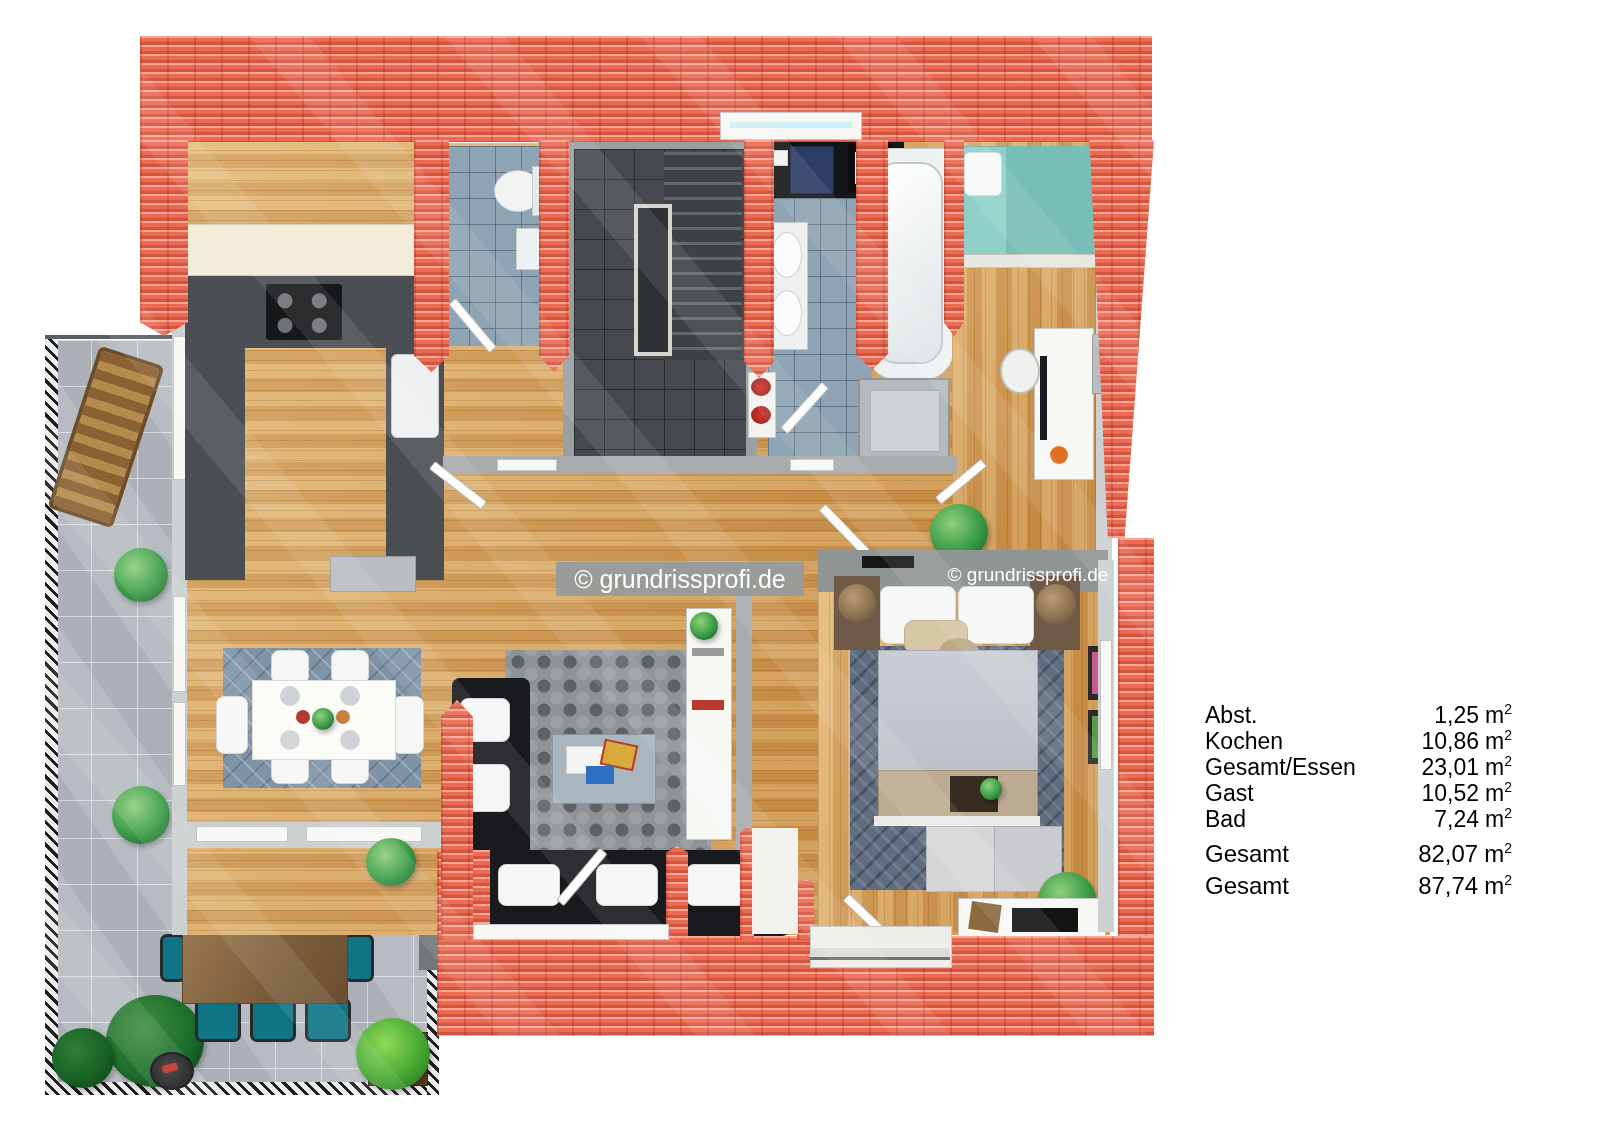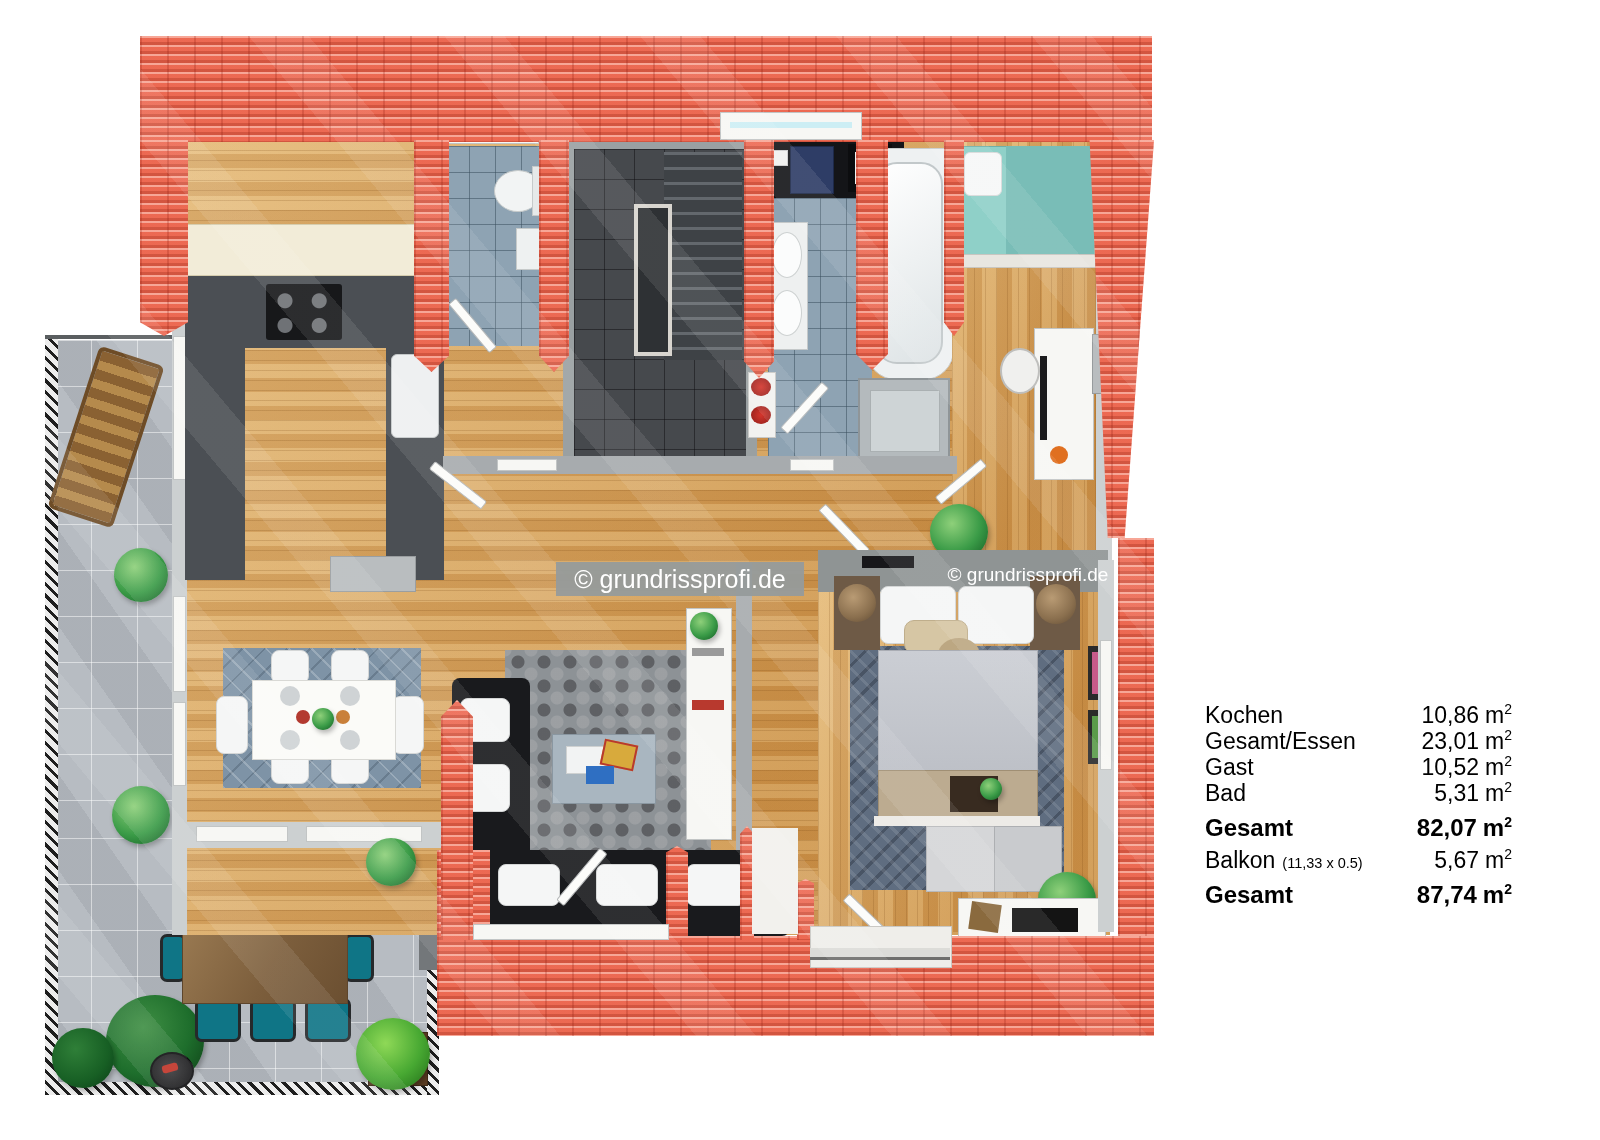--- a/index.html
+++ b/index.html
@@ -57,21 +57,21 @@
   
   .brand{color:#fff;font-weight:bold;font-size:62px;letter-spacing:-1px;white-space:nowrap;}
   .wmband{background:rgba(150,155,155,.95);color:#fff;display:flex;align-items:center;justify-content:center;white-space:nowrap;}
   
   .areas{position:absolute;left:1205px;top:702px;width:307px;color:#000;}
   .arow{display:flex;justify-content:space-between;align-items:baseline;font-size:23px;line-height:26px;}
   .arow .anote{font-size:14.5px;margin-left:7px;}
   .arow .aval{white-space:nowrap;}
   .arow sup{font-size:14px;line-height:0;}
   .arow .unit{margin-left:6px;}
-  .tot{font-weight:bold;font-size:24px;margin-top:9px;}
+  .tot{font-weight:normal;font-size:24px;margin-top:9px;}
   .mt{margin-top:6px;}
   .streaks{background:repeating-linear-gradient(50deg,rgba(255,255,255,.09) 0 46px,rgba(0,0,0,0) 46px 150px);pointer-events:none;}
 </style>
 </head>
 <body>
 
 <div class="a" style="left:0;top:0;width:1600px;height:1140px;">
 
   <div class="a terr" style="left:45px;top:340px;width:130px;height:755px;"></div>
   <div class="a terr" style="left:45px;top:838px;width:392px;height:257px;"></div>
@@ -267,40 +267,40 @@
   <div class="a wmband" style="left:556px;top:562px;width:248px;height:34px;font-size:25px;">
       <span>© grundrissprofi.de</span>
     </div>
   <div class="a wmband" style="left:946px;top:560px;width:164px;height:30px;font-size:19px;background:rgba(143,148,148,.0);">
       <span>© grundrissprofi.de</span>
     </div>
 </div>
 
 <div class="areas">
   <div class="arow">
+      <span class="albl"><span>Abst.</span></span>
+      <span class="aval"><span>1,25</span><span class="unit"><span>m</span><sup>2</sup></span></span>
+    </div>
+  <div class="arow">
       <span class="albl"><span>Kochen</span></span>
       <span class="aval"><span>10,86</span><span class="unit"><span>m</span><sup>2</sup></span></span>
     </div>
   <div class="arow">
       <span class="albl"><span>Gesamt/Essen</span></span>
       <span class="aval"><span>23,01</span><span class="unit"><span>m</span><sup>2</sup></span></span>
     </div>
   <div class="arow">
       <span class="albl"><span>Gast</span></span>
       <span class="aval"><span>10,52</span><span class="unit"><span>m</span><sup>2</sup></span></span>
     </div>
   <div class="arow">
       <span class="albl"><span>Bad</span></span>
-      <span class="aval"><span>5,31</span><span class="unit"><span>m</span><sup>2</sup></span></span>
+      <span class="aval"><span>7,24</span><span class="unit"><span>m</span><sup>2</sup></span></span>
     </div>
   <div class="arow tot">
       <span class="albl"><span>Gesamt</span></span>
       <span class="aval"><span>82,07</span><span class="unit"><span>m</span><sup>2</sup></span></span>
     </div>
-  <div class="arow mt">
-      <span class="albl"><span>Balkon</span><span class="anote">(11,33 x 0.5)</span></span>
-      <span class="aval"><span>5,67</span><span class="unit"><span>m</span><sup>2</sup></span></span>
-    </div>
   <div class="arow tot mt" style="margin-top:6px;">
       <span class="albl"><span>Gesamt</span></span>
       <span class="aval"><span>87,74</span><span class="unit"><span>m</span><sup>2</sup></span></span>
     </div>
 </div>
 
 </body></html>

